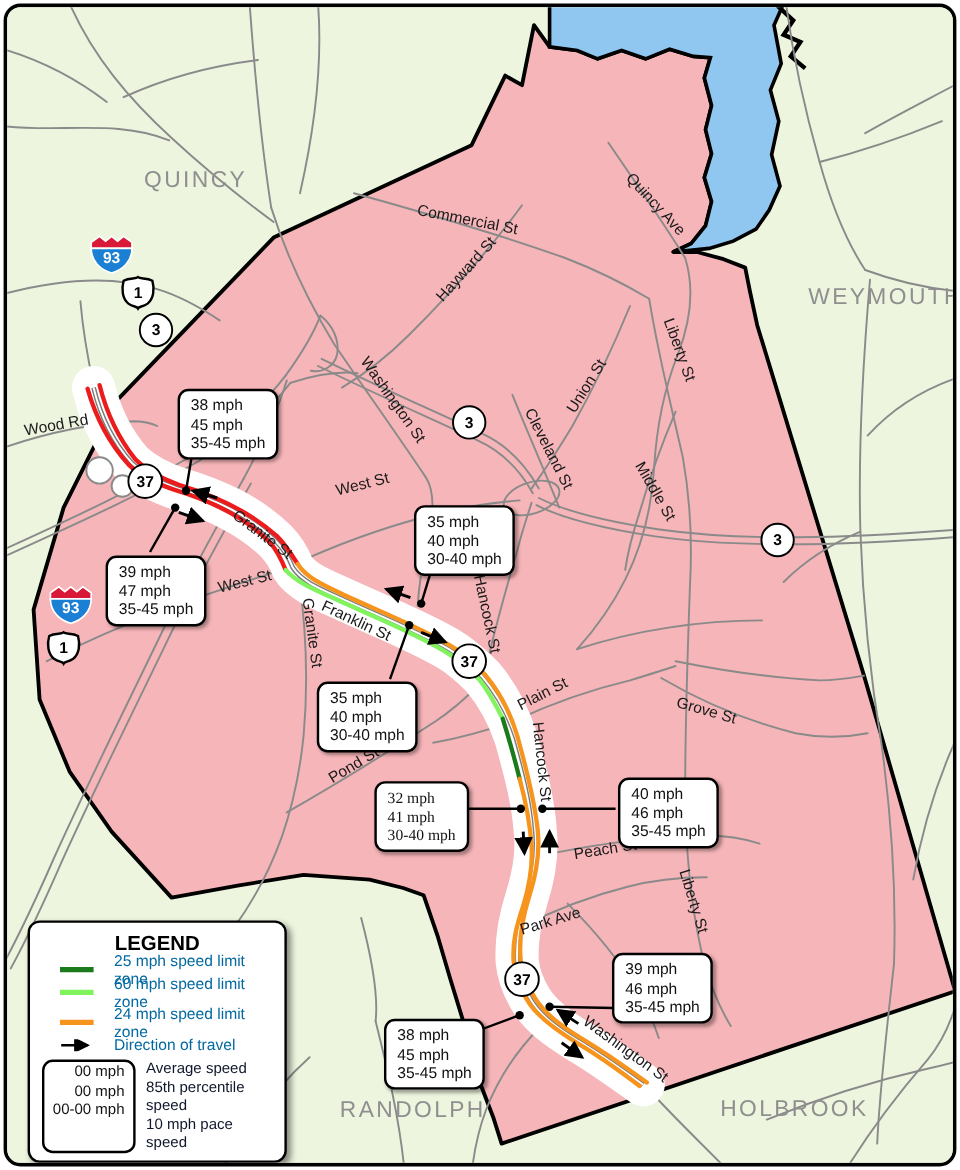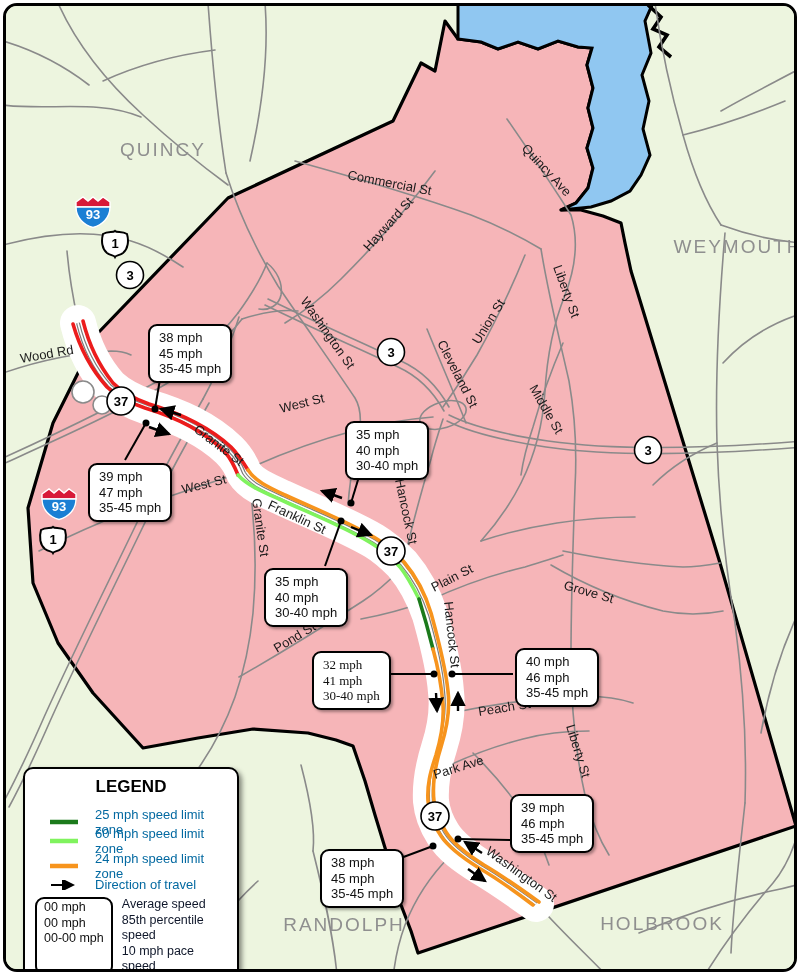--- a/index.html
+++ b/index.html
@@ -8,28 +8,28 @@
             border-radius:14px;overflow:hidden;box-sizing:border-box;background:#edf5df;}
   #mapsvg{position:absolute;left:-3px;top:-3px;}
   .callout{position:absolute;background:#ffffff;border:2px solid #000;border-radius:9px;
            padding:4px 9px;font-size:13px;line-height:15.5px;color:#111;white-space:nowrap;
            box-shadow:2px 2px 3px rgba(0,0,0,.35);}
   .street{font-size:13px;fill:#1a1a1a;}
   .town{font-size:19px;fill:#8f8f8f;letter-spacing:2px;}
   .shieldnum{font-weight:bold;fill:#000;font-size:13px;text-anchor:middle;}
   #legend{position:absolute;left:17px;top:761px;width:216px;background:#fff;border:2.5px solid #000;
           border-radius:10px;box-shadow:3px 3px 5px rgba(0,0,0,.45);padding:6px 8px 6px 8px;box-sizing:border-box;}
-  #legend .title{text-align:center;font-weight:bold;font-size:17px;margin:2px 0 15px 0;color:#000;}
+  #legend .title{text-align:center;font-weight:bold;font-size:17px;margin:2px 0 1px 0;color:#000;}
   .lrow{display:flex;align-items:center;height:19px;}
   .lrow .sw{width:62px;display:flex;justify-content:center;flex:0 0 62px;}
   .lrow .lbl{font-size:13px;color:#0369a1;}
   .gap{height:6px;}
   .speedbox-wrap{display:flex;margin-top:3px;}
   .speedbox{border:2px solid #000;border-radius:9px;padding:1px 7px;margin-left:2px;flex:0 0 auto;}
-  .speedbox div{font-size:12.5px;line-height:15.5px;color:#111;}
+  .speedbox div{font-size:12.5px;line-height:15.5px;color:#111;text-align:right;}
   .speedlabels{margin-left:9px;}
   .speedlabels div{font-size:12.5px;line-height:15.5px;color:#0f172a;}
 </style>
 </head>
 <body>
 
 <div id="stage">
 <div id="mapframe">
 <svg id="mapsvg" width="800" height="975" viewBox="0 0 800 975">
   <defs>

